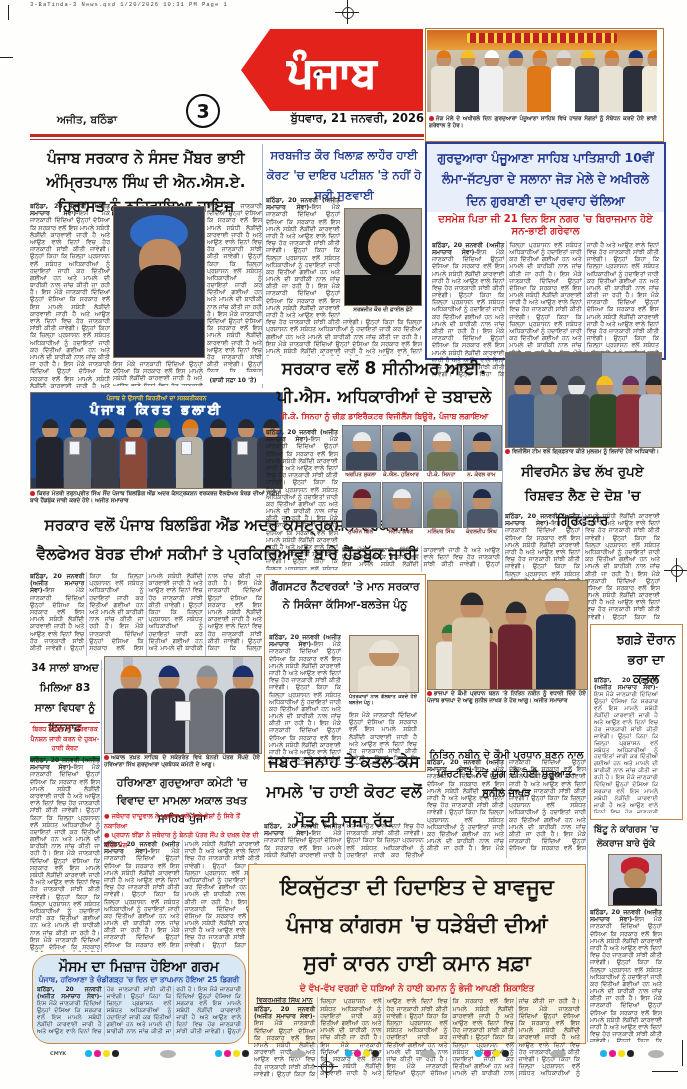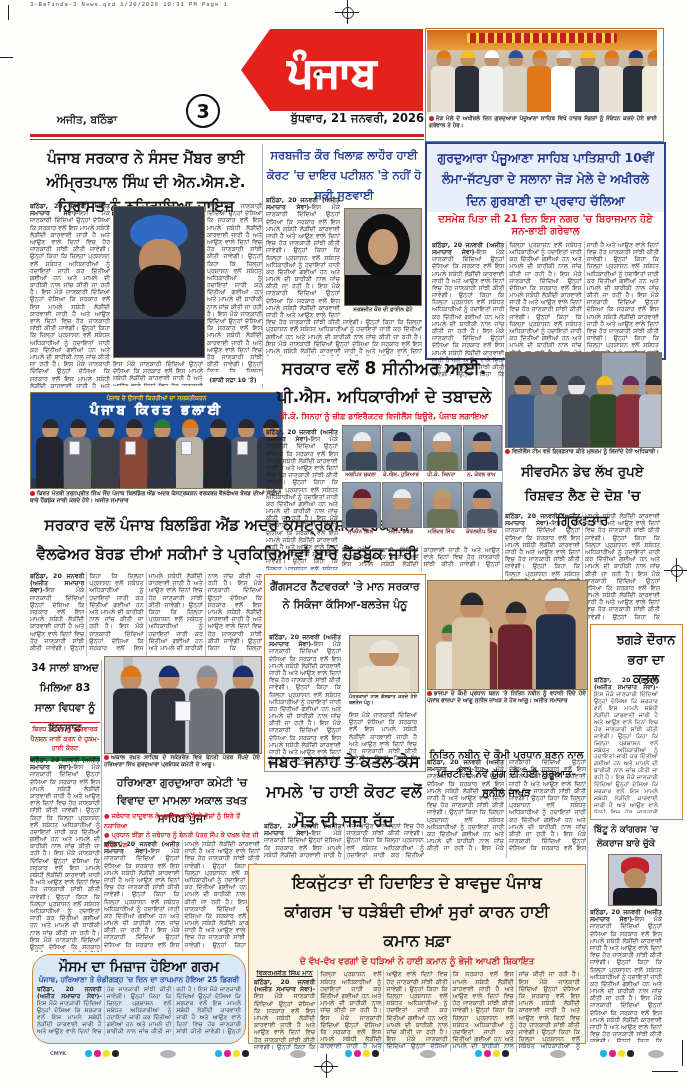--- a/index.html
+++ b/index.html
@@ -288,21 +288,21 @@
   </div>
   <div class="body cols2" style="left:104px;top:840px;width:156px;height:112px;"><span class="dl">ਬਠਿੰਡਾ, 20 ਜਨਵਰੀ (ਅਜੀਤ ਸਮਾਚਾਰ ਸੇਵਾ)-</span><span class="fill">ਇਸ ਮੌਕੇ ਜਾਣਕਾਰੀ ਦਿੰਦਿਆਂ ਉਨ੍ਹਾਂ ਦੱਸਿਆ ਕਿ ਸਰਕਾਰ ਵਲੋਂ ਇਸ ਮਾਮਲੇ ਸਬੰਧੀ ਲੋੜੀਂਦੀ ਕਾਰਵਾਈ ਜਾਰੀ ਹੈ ਅਤੇ ਆਉਣ ਵਾਲੇ ਦਿਨਾਂ ਵਿਚ ਹੋਰ ਜਾਣਕਾਰੀ ਸਾਂਝੀ ਕੀਤੀ ਜਾਵੇਗੀ। ਉਨ੍ਹਾਂ ਕਿਹਾ ਕਿ ਜ਼ਿਲ੍ਹਾ ਪ੍ਰਸ਼ਾਸਨ ਵਲੋਂ ਸਬੰਧਤ ਅਧਿਕਾਰੀਆਂ ਨੂੰ ਹਦਾਇਤਾਂ ਜਾਰੀ ਕਰ ਦਿੱਤੀਆਂ ਗਈਆਂ ਹਨ ਅਤੇ ਮਾਮਲੇ ਦੀ ਬਾਰੀਕੀ ਨਾਲ ਜਾਂਚ ਕੀਤੀ ਜਾ ਰਹੀ ਹੈ। ਇਸ ਮੌਕੇ ਜਾਣਕਾਰੀ ਦਿੰਦਿਆਂ ਉਨ੍ਹਾਂ ਦੱਸਿਆ ਕਿ ਸਰਕਾਰ ਵਲੋਂ ਇਸ ਮਾਮਲੇ ਸਬੰਧੀ ਲੋੜੀਂਦੀ ਕਾਰਵਾਈ ਜਾਰੀ ਹੈ ਅਤੇ ਆਉਣ ਵਾਲੇ ਦਿਨਾਂ ਵਿਚ ਹੋਰ ਜਾਣਕਾਰੀ ਸਾਂਝੀ ਕੀਤੀ ਜਾਵੇਗੀ। ਉਨ੍ਹਾਂ ਕਿਹਾ ਕਿ ਜ਼ਿਲ੍ਹਾ ਪ੍ਰਸ਼ਾਸਨ ਵਲੋਂ ਸਬੰਧਤ ਅਧਿਕਾਰੀਆਂ ਨੂੰ ਹਦਾਇਤਾਂ ਜਾਰੀ ਕਰ ਦਿੱਤੀਆਂ ਗਈਆਂ ਹਨ ਅਤੇ ਮਾਮਲੇ ਦੀ ਬਾਰੀਕੀ ਨਾਲ ਜਾਂਚ ਕੀਤੀ ਜਾ ਰਹੀ ਹੈ। ਇਸ ਮੌਕੇ ਜਾਣਕਾਰੀ ਦਿੰਦਿਆਂ ਉਨ੍ਹਾਂ ਦੱਸਿਆ ਕਿ ਸਰਕਾਰ ਵਲੋਂ ਇਸ ਮਾਮਲੇ ਸਬੰਧੀ ਲੋੜੀਂਦੀ ਕਾਰਵਾਈ ਜਾਰੀ ਹੈ ਅਤੇ ਆਉਣ ਵਾਲੇ ਦਿਨਾਂ ਵਿਚ ਹੋਰ ਜਾਣਕਾਰੀ ਸਾਂਝੀ ਕੀਤੀ ਜਾਵੇਗੀ। ਉਨ੍ਹਾਂ ਕਿਹਾ ਕਿ ਜ਼ਿਲ੍ਹਾ ਪ੍ਰਸ਼ਾਸਨ ਵਲੋਂ ਸਬੰਧਤ ਅਧਿਕਾਰੀਆਂ ਨੂੰ ਹਦਾਇਤਾਂ ਜਾਰੀ ਕਰ ਦਿੱਤੀਆਂ ਗਈਆਂ ਹਨ ਅਤੇ ਮਾਮਲੇ ਦੀ ਬਾਰੀਕੀ ਨਾਲ ਜਾਂਚ ਕੀਤੀ ਜਾ ਰਹੀ ਹੈ। ਇਸ ਮੌਕੇ ਜਾਣਕਾਰੀ ਦਿੰਦਿਆਂ ਉਨ੍ਹਾਂ ਦੱਸਿਆ ਕਿ ਸਰਕਾਰ ਵਲੋਂ ਇਸ ਮਾਮਲੇ ਸਬੰਧੀ ਲੋੜੀਂਦੀ ਕਾਰਵਾਈ ਜਾਰੀ ਹੈ ਅਤੇ ਆਉਣ ਵਾਲੇ ਦਿਨਾਂ ਵਿਚ ਹੋਰ ਜਾਣਕਾਰੀ ਸਾਂਝੀ ਕੀਤੀ ਜਾਵੇਗੀ। ਉਨ੍ਹਾਂ ਕਿਹਾ ਕਿ ਜ਼ਿਲ੍ਹਾ ਪ੍ਰਸ਼ਾਸਨ ਵਲੋਂ ਸਬੰਧਤ ਅਧਿਕਾਰੀਆਂ ਨੂੰ ਹਦਾਇਤਾਂ ਜਾਰੀ ਕਰ ਦਿੱਤੀਆਂ ਗਈਆਂ ਹਨ ਅਤੇ ਮਾਮਲੇ ਦੀ ਬਾਰੀਕੀ ਨਾਲ ਜਾਂਚ ਕੀਤੀ ਜਾ ਰਹੀ ਹੈ। ਇਸ ਮੌਕੇ ਜਾਣਕਾਰੀ ਦਿੰਦਿਆਂ ਉਨ੍ਹਾਂ ਦੱਸਿਆ ਕਿ ਸਰਕਾਰ ਵਲੋਂ ਇਸ ਮਾਮਲੇ ਸਬੰਧੀ ਲੋੜੀਂਦੀ ਕਾਰਵਾਈ ਜਾਰੀ ਹੈ ਅਤੇ ਆਉਣ ਵਾਲੇ ਦਿਨਾਂ ਵਿਚ ਹੋਰ ਜਾਣਕਾਰੀ ਸਾਂਝੀ ਕੀਤੀ ਜਾਵੇਗੀ। ਉਨ੍ਹਾਂ ਕਿਹਾ ਕਿ ਜ਼ਿਲ੍ਹਾ ਪ੍ਰਸ਼ਾਸਨ ਵਲੋਂ ਸਬੰਧਤ ਅਧਿਕਾਰੀਆਂ ਨੂੰ ਹਦਾਇਤਾਂ ਜਾਰੀ ਕਰ ਦਿੱਤੀਆਂ ਗਈਆਂ ਹਨ ਅਤੇ ਮਾਮਲੇ ਦੀ ਬਾਰੀਕੀ ਨਾਲ ਜਾਂਚ ਕੀਤੀ ਜਾ ਰਹੀ ਹੈ। ਇਸ ਮੌਕੇ ਜਾਣਕਾਰੀ ਦਿੰਦਿਆਂ ਉਨ੍ਹਾਂ ਦੱਸਿਆ ਕਿ ਸਰਕਾਰ ਵਲੋਂ ਇਸ ਮਾਮਲੇ ਸਬੰਧੀ ਲੋੜੀਂਦੀ ਕਾਰਵਾਈ ਜਾਰੀ ਹੈ ਅਤੇ ਆਉਣ ਵਾਲੇ ਦਿਨਾਂ ਵਿਚ ਹੋਰ ਜਾਣਕਾਰੀ ਸਾਂਝੀ ਕੀਤੀ ਜਾਵੇਗੀ। ਉਨ੍ਹਾਂ ਕਿਹਾ ਕਿ ਜ਼ਿਲ੍ਹਾ ਪ੍ਰਸ਼ਾਸਨ ਵਲੋਂ ਸਬੰਧਤ ਅਧਿਕਾਰੀਆਂ ਨੂੰ ਹਦਾਇਤਾਂ ਜਾਰੀ ਕਰ ਦਿੱਤੀਆਂ ਗਈਆਂ ਹਨ ਅਤੇ ਮਾਮਲੇ ਦੀ ਬਾਰੀਕੀ ਨਾਲ ਜਾਂਚ ਕੀਤੀ ਜਾ ਰਹੀ ਹੈ। </span></div>
 
   <div class="obox" style="left:32px;top:954px;width:212px;height:88px;background:#d9e8f5;border-radius:18px;">
     <div style="padding:3px 4px 0;font-size:14px;font-weight:bold;text-align:center;color:#141414;">ਮੌਸਮ ਦਾ ਮਿਜ਼ਾਜ ਹੋਇਆ ਗਰਮ</div>
     <div style="padding:0 4px;font-size:7.4px;font-weight:bold;text-align:center;color:#1c46a8;">ਪੰਜਾਬ, ਹਰਿਆਣਾ ਤੇ ਚੰਡੀਗੜ੍ਹ 'ਚ ਦਿਨ ਦਾ ਤਾਪਮਾਨ ਹੋਇਆ 25 ਡਿਗਰੀ</div>
     <div class="body cols3" style="position:relative;margin:2px 4px;height:50px;font-size:6px;"><span class="dl">ਬਠਿੰਡਾ, 20 ਜਨਵਰੀ (ਅਜੀਤ ਸਮਾਚਾਰ ਸੇਵਾ)-</span><span class="fill">ਇਸ ਮੌਕੇ ਜਾਣਕਾਰੀ ਦਿੰਦਿਆਂ ਉਨ੍ਹਾਂ ਦੱਸਿਆ ਕਿ ਸਰਕਾਰ ਵਲੋਂ ਇਸ ਮਾਮਲੇ ਸਬੰਧੀ ਲੋੜੀਂਦੀ ਕਾਰਵਾਈ ਜਾਰੀ ਹੈ ਅਤੇ ਆਉਣ ਵਾਲੇ ਦਿਨਾਂ ਵਿਚ ਹੋਰ ਜਾਣਕਾਰੀ ਸਾਂਝੀ ਕੀਤੀ ਜਾਵੇਗੀ। ਉਨ੍ਹਾਂ ਕਿਹਾ ਕਿ ਜ਼ਿਲ੍ਹਾ ਪ੍ਰਸ਼ਾਸਨ ਵਲੋਂ ਸਬੰਧਤ ਅਧਿਕਾਰੀਆਂ ਨੂੰ ਹਦਾਇਤਾਂ ਜਾਰੀ ਕਰ ਦਿੱਤੀਆਂ ਗਈਆਂ ਹਨ ਅਤੇ ਮਾਮਲੇ ਦੀ ਬਾਰੀਕੀ ਨਾਲ ਜਾਂਚ ਕੀਤੀ ਜਾ ਰਹੀ ਹੈ। ਇਸ ਮੌਕੇ ਜਾਣਕਾਰੀ ਦਿੰਦਿਆਂ ਉਨ੍ਹਾਂ ਦੱਸਿਆ ਕਿ ਸਰਕਾਰ ਵਲੋਂ ਇਸ ਮਾਮਲੇ ਸਬੰਧੀ ਲੋੜੀਂਦੀ ਕਾਰਵਾਈ ਜਾਰੀ ਹੈ ਅਤੇ ਆਉਣ ਵਾਲੇ ਦਿਨਾਂ ਵਿਚ ਹੋਰ ਜਾਣਕਾਰੀ ਸਾਂਝੀ ਕੀਤੀ ਜਾਵੇਗੀ। ਉਨ੍ਹਾਂ ਕਿਹਾ ਕਿ ਜ਼ਿਲ੍ਹਾ ਪ੍ਰਸ਼ਾਸਨ ਵਲੋਂ ਸਬੰਧਤ ਅਧਿਕਾਰੀਆਂ ਨੂੰ ਹਦਾਇਤਾਂ ਜਾਰੀ ਕਰ ਦਿੱਤੀਆਂ ਗਈਆਂ ਹਨ ਅਤੇ ਮਾਮਲੇ ਦੀ ਬਾਰੀਕੀ ਨਾਲ ਜਾਂਚ ਕੀਤੀ ਜਾ ਰਹੀ ਹੈ। ਇਸ ਮੌਕੇ ਜਾਣਕਾਰੀ ਦਿੰਦਿਆਂ ਉਨ੍ਹਾਂ ਦੱਸਿਆ ਕਿ ਸਰਕਾਰ ਵਲੋਂ ਇਸ ਮਾਮਲੇ ਸਬੰਧੀ ਲੋੜੀਂਦੀ ਕਾਰਵਾਈ ਜਾਰੀ ਹੈ ਅਤੇ ਆਉਣ ਵਾਲੇ ਦਿਨਾਂ ਵਿਚ ਹੋਰ ਜਾਣਕਾਰੀ ਸਾਂਝੀ ਕੀਤੀ ਜਾਵੇਗੀ। ਉਨ੍ਹਾਂ ਕਿਹਾ ਕਿ ਜ਼ਿਲ੍ਹਾ ਪ੍ਰਸ਼ਾਸਨ ਵਲੋਂ ਸਬੰਧਤ ਅਧਿਕਾਰੀਆਂ ਨੂੰ ਹਦਾਇਤਾਂ ਜਾਰੀ ਕਰ ਦਿੱਤੀਆਂ ਗਈਆਂ ਹਨ ਅਤੇ ਮਾਮਲੇ ਦੀ ਬਾਰੀਕੀ ਨਾਲ ਜਾਂਚ ਕੀਤੀ ਜਾ ਰਹੀ ਹੈ। ਇਸ ਮੌਕੇ ਜਾਣਕਾਰੀ ਦਿੰਦਿਆਂ ਉਨ੍ਹਾਂ ਦੱਸਿਆ ਕਿ ਸਰਕਾਰ ਵਲੋਂ ਇਸ ਮਾਮਲੇ ਸਬੰਧੀ ਲੋੜੀਂਦੀ ਕਾਰਵਾਈ ਜਾਰੀ ਹੈ ਅਤੇ ਆਉਣ ਵਾਲੇ ਦਿਨਾਂ ਵਿਚ ਹੋਰ ਜਾਣਕਾਰੀ ਸਾਂਝੀ ਕੀਤੀ ਜਾਵੇਗੀ। ਉਨ੍ਹਾਂ ਕਿਹਾ ਕਿ ਜ਼ਿਲ੍ਹਾ ਪ੍ਰਸ਼ਾਸਨ ਵਲੋਂ ਸਬੰਧਤ ਅਧਿਕਾਰੀਆਂ ਨੂੰ ਹਦਾਇਤਾਂ ਜਾਰੀ ਕਰ ਦਿੱਤੀਆਂ ਗਈਆਂ ਹਨ ਅਤੇ ਮਾਮਲੇ ਦੀ ਬਾਰੀਕੀ ਨਾਲ ਜਾਂਚ ਕੀਤੀ ਜਾ ਰਹੀ ਹੈ। ਇਸ ਮੌਕੇ ਜਾਣਕਾਰੀ ਦਿੰਦਿਆਂ ਉਨ੍ਹਾਂ ਦੱਸਿਆ ਕਿ ਸਰਕਾਰ ਵਲੋਂ ਇਸ ਮਾਮਲੇ ਸਬੰਧੀ ਲੋੜੀਂਦੀ ਕਾਰਵਾਈ ਜਾਰੀ ਹੈ ਅਤੇ ਆਉਣ ਵਾਲੇ ਦਿਨਾਂ ਵਿਚ ਹੋਰ ਜਾਣਕਾਰੀ ਸਾਂਝੀ ਕੀਤੀ ਜਾਵੇਗੀ। ਉਨ੍ਹਾਂ ਕਿਹਾ ਕਿ ਜ਼ਿਲ੍ਹਾ ਪ੍ਰਸ਼ਾਸਨ ਵਲੋਂ ਸਬੰਧਤ ਅਧਿਕਾਰੀਆਂ ਨੂੰ ਹਦਾਇਤਾਂ ਜਾਰੀ ਕਰ ਦਿੱਤੀਆਂ ਗਈਆਂ ਹਨ ਅਤੇ ਮਾਮਲੇ ਦੀ ਬਾਰੀਕੀ ਨਾਲ ਜਾਂਚ ਕੀਤੀ ਜਾ ਰਹੀ ਹੈ। </span></div>
   </div>
 
   <div class="obox" style="left:248px;top:864px;width:336px;height:178px;background:#fcf4e2;">
-    <div style="padding:4px 18px 0;font-size:16px;line-height:1.8;font-weight:bold;text-align:center;color:#141414;">ਇਕਜੁੱਟਤਾ ਦੀ ਹਿਦਾਇਤ ਦੇ ਬਾਵਜੂਦ ਪੰਜਾਬ ਕਾਂਗਰਸ 'ਚ ਧੜੇਬੰਦੀ ਦੀਆਂ ਸੁਰਾਂ ਕਾਰਨ ਹਾਈ ਕਮਾਨ ਖ਼ਫ਼ਾ</div>
+    <div style="padding:4px 18px 0;font-size:21px;line-height:1.8;font-weight:bold;text-align:center;color:#141414;">ਇਕਜੁੱਟਤਾ ਦੀ ਹਿਦਾਇਤ ਦੇ ਬਾਵਜੂਦ ਪੰਜਾਬ ਕਾਂਗਰਸ 'ਚ ਧੜੇਬੰਦੀ ਦੀਆਂ ਸੁਰਾਂ ਕਾਰਨ ਹਾਈ ਕਮਾਨ ਖ਼ਫ਼ਾ</div>
     <div style="padding:1px 4px;font-size:9px;font-weight:bold;text-align:center;color:#d01f24;">ਦੋ ਵੱਖ-ਵੱਖ ਵਰਗਾਂ ਦੇ ਧੜਿਆਂ ਨੇ ਹਾਈ ਕਮਾਨ ਨੂੰ ਭੇਜੀ ਆਪਣੀ ਸ਼ਿਕਾਇਤ</div>
     <div class="body cols5" style="position:relative;margin:2px 5px;height:82px;">
       <span class="byline">ਵਿਕਰਮਜੀਤ ਸਿੰਘ ਮਾਨ</span>
       <span class="dl">ਬਠਿੰਡਾ, 20 ਜਨਵਰੀ (ਅਜੀਤ ਸਮਾਚਾਰ ਸੇਵਾ)-</span><span class="fill">ਇਸ ਮੌਕੇ ਜਾਣਕਾਰੀ ਦਿੰਦਿਆਂ ਉਨ੍ਹਾਂ ਦੱਸਿਆ ਕਿ ਸਰਕਾਰ ਵਲੋਂ ਇਸ ਮਾਮਲੇ ਸਬੰਧੀ ਲੋੜੀਂਦੀ ਕਾਰਵਾਈ ਜਾਰੀ ਹੈ ਅਤੇ ਆਉਣ ਵਾਲੇ ਦਿਨਾਂ ਵਿਚ ਹੋਰ ਜਾਣਕਾਰੀ ਸਾਂਝੀ ਕੀਤੀ ਜਾਵੇਗੀ। ਉਨ੍ਹਾਂ ਕਿਹਾ ਕਿ ਜ਼ਿਲ੍ਹਾ ਪ੍ਰਸ਼ਾਸਨ ਵਲੋਂ ਸਬੰਧਤ ਅਧਿਕਾਰੀਆਂ ਨੂੰ ਹਦਾਇਤਾਂ ਜਾਰੀ ਕਰ ਦਿੱਤੀਆਂ ਗਈਆਂ ਹਨ ਅਤੇ ਮਾਮਲੇ ਦੀ ਬਾਰੀਕੀ ਨਾਲ ਜਾਂਚ ਕੀਤੀ ਜਾ ਰਹੀ ਹੈ। ਇਸ ਮੌਕੇ ਜਾਣਕਾਰੀ ਦਿੰਦਿਆਂ ਉਨ੍ਹਾਂ ਦੱਸਿਆ ਕਿ ਸਰਕਾਰ ਵਲੋਂ ਇਸ ਮਾਮਲੇ ਸਬੰਧੀ ਲੋੜੀਂਦੀ ਕਾਰਵਾਈ ਜਾਰੀ ਹੈ ਅਤੇ ਆਉਣ ਵਾਲੇ ਦਿਨਾਂ ਵਿਚ ਹੋਰ ਜਾਣਕਾਰੀ ਸਾਂਝੀ ਕੀਤੀ ਜਾਵੇਗੀ। ਉਨ੍ਹਾਂ ਕਿਹਾ ਕਿ ਜ਼ਿਲ੍ਹਾ ਪ੍ਰਸ਼ਾਸਨ ਵਲੋਂ ਸਬੰਧਤ ਅਧਿਕਾਰੀਆਂ ਨੂੰ ਹਦਾਇਤਾਂ ਜਾਰੀ ਕਰ ਦਿੱਤੀਆਂ ਗਈਆਂ ਹਨ ਅਤੇ ਮਾਮਲੇ ਦੀ ਬਾਰੀਕੀ ਨਾਲ ਜਾਂਚ ਕੀਤੀ ਜਾ ਰਹੀ ਹੈ। ਇਸ ਮੌਕੇ ਜਾਣਕਾਰੀ ਦਿੰਦਿਆਂ ਉਨ੍ਹਾਂ ਦੱਸਿਆ ਕਿ ਸਰਕਾਰ ਵਲੋਂ ਇਸ ਮਾਮਲੇ ਸਬੰਧੀ ਲੋੜੀਂਦੀ ਕਾਰਵਾਈ ਜਾਰੀ ਹੈ ਅਤੇ ਆਉਣ ਵਾਲੇ ਦਿਨਾਂ ਵਿਚ ਹੋਰ ਜਾਣਕਾਰੀ ਸਾਂਝੀ ਕੀਤੀ ਜਾਵੇਗੀ। ਉਨ੍ਹਾਂ ਕਿਹਾ ਕਿ ਜ਼ਿਲ੍ਹਾ ਪ੍ਰਸ਼ਾਸਨ ਵਲੋਂ ਸਬੰਧਤ ਅਧਿਕਾਰੀਆਂ ਨੂੰ ਹਦਾਇਤਾਂ ਜਾਰੀ ਕਰ ਦਿੱਤੀਆਂ ਗਈਆਂ ਹਨ ਅਤੇ ਮਾਮਲੇ ਦੀ ਬਾਰੀਕੀ ਨਾਲ ਜਾਂਚ ਕੀਤੀ ਜਾ ਰਹੀ ਹੈ। ਇਸ ਮੌਕੇ ਜਾਣਕਾਰੀ ਦਿੰਦਿਆਂ ਉਨ੍ਹਾਂ ਦੱਸਿਆ ਕਿ ਸਰਕਾਰ ਵਲੋਂ ਇਸ ਮਾਮਲੇ ਸਬੰਧੀ ਲੋੜੀਂਦੀ ਕਾਰਵਾਈ ਜਾਰੀ ਹੈ ਅਤੇ ਆਉਣ ਵਾਲੇ ਦਿਨਾਂ ਵਿਚ ਹੋਰ ਜਾਣਕਾਰੀ ਸਾਂਝੀ ਕੀਤੀ ਜਾਵੇਗੀ। ਉਨ੍ਹਾਂ ਕਿਹਾ ਕਿ ਜ਼ਿਲ੍ਹਾ ਪ੍ਰਸ਼ਾਸਨ ਵਲੋਂ ਸਬੰਧਤ ਅਧਿਕਾਰੀਆਂ ਨੂੰ ਹਦਾਇਤਾਂ ਜਾਰੀ ਕਰ ਦਿੱਤੀਆਂ ਗਈਆਂ ਹਨ ਅਤੇ ਮਾਮਲੇ ਦੀ ਬਾਰੀਕੀ ਨਾਲ ਜਾਂਚ ਕੀਤੀ ਜਾ ਰਹੀ ਹੈ। ਇਸ ਮੌਕੇ ਜਾਣਕਾਰੀ ਦਿੰਦਿਆਂ ਉਨ੍ਹਾਂ ਦੱਸਿਆ ਕਿ ਸਰਕਾਰ ਵਲੋਂ ਇਸ ਮਾਮਲੇ ਸਬੰਧੀ ਲੋੜੀਂਦੀ ਕਾਰਵਾਈ ਜਾਰੀ ਹੈ ਅਤੇ ਆਉਣ ਵਾਲੇ ਦਿਨਾਂ ਵਿਚ ਹੋਰ ਜਾਣਕਾਰੀ ਸਾਂਝੀ ਕੀਤੀ ਜਾਵੇਗੀ। ਉਨ੍ਹਾਂ ਕਿਹਾ ਕਿ ਜ਼ਿਲ੍ਹਾ ਪ੍ਰਸ਼ਾਸਨ ਵਲੋਂ ਸਬੰਧਤ ਅਧਿਕਾਰੀਆਂ ਨੂੰ ਹਦਾਇਤਾਂ ਜਾਰੀ ਕਰ ਦਿੱਤੀਆਂ ਗਈਆਂ ਹਨ ਅਤੇ ਮਾਮਲੇ ਦੀ ਬਾਰੀਕੀ ਨਾਲ ਜਾਂਚ ਕੀਤੀ ਜਾ ਰਹੀ ਹੈ। ਇਸ ਮੌਕੇ ਜਾਣਕਾਰੀ ਦਿੰਦਿਆਂ ਉਨ੍ਹਾਂ ਦੱਸਿਆ ਕਿ ਸਰਕਾਰ ਵਲੋਂ ਇਸ ਮਾਮਲੇ ਸਬੰਧੀ ਲੋੜੀਂਦੀ ਕਾਰਵਾਈ ਜਾਰੀ ਹੈ ਅਤੇ ਆਉਣ ਵਾਲੇ ਦਿਨਾਂ ਵਿਚ ਹੋਰ ਜਾਣਕਾਰੀ ਸਾਂਝੀ ਕੀਤੀ ਜਾਵੇਗੀ। ਉਨ੍ਹਾਂ ਕਿਹਾ ਕਿ ਜ਼ਿਲ੍ਹਾ ਪ੍ਰਸ਼ਾਸਨ ਵਲੋਂ ਸਬੰਧਤ ਅਧਿਕਾਰੀਆਂ ਨੂੰ ਹਦਾਇਤਾਂ ਜਾਰੀ ਕਰ ਦਿੱਤੀਆਂ ਗਈਆਂ ਹਨ ਅਤੇ ਮਾਮਲੇ ਦੀ ਬਾਰੀਕੀ ਨਾਲ ਜਾਂਚ ਕੀਤੀ ਜਾ ਰਹੀ ਹੈ। ਇਸ ਮੌਕੇ ਜਾਣਕਾਰੀ ਦਿੰਦਿਆਂ ਉਨ੍ਹਾਂ ਦੱਸਿਆ ਕਿ ਸਰਕਾਰ ਵਲੋਂ ਇਸ ਮਾਮਲੇ ਸਬੰਧੀ ਲੋੜੀਂਦੀ ਕਾਰਵਾਈ ਜਾਰੀ ਹੈ ਅਤੇ ਆਉਣ ਵਾਲੇ ਦਿਨਾਂ ਵਿਚ ਹੋਰ ਜਾਣਕਾਰੀ ਸਾਂਝੀ ਕੀਤੀ ਜਾਵੇਗੀ। ਉਨ੍ਹਾਂ ਕਿਹਾ ਕਿ ਜ਼ਿਲ੍ਹਾ ਪ੍ਰਸ਼ਾਸਨ ਵਲੋਂ ਸਬੰਧਤ ਅਧਿਕਾਰੀਆਂ ਨੂੰ ਹਦਾਇਤਾਂ ਜਾਰੀ ਕਰ ਦਿੱਤੀਆਂ ਗਈਆਂ ਹਨ ਅਤੇ ਮਾਮਲੇ ਦੀ ਬਾਰੀਕੀ ਨਾਲ ਜਾਂਚ ਕੀਤੀ ਜਾ ਰਹੀ ਹੈ। ਇਸ ਮੌਕੇ ਜਾਣਕਾਰੀ ਦਿੰਦਿਆਂ ਉਨ੍ਹਾਂ ਦੱਸਿਆ ਕਿ ਸਰਕਾਰ ਵਲੋਂ ਇਸ ਮਾਮਲੇ ਸਬੰਧੀ ਲੋੜੀਂਦੀ ਕਾਰਵਾਈ ਜਾਰੀ ਹੈ ਅਤੇ ਆਉਣ ਵਾਲੇ ਦਿਨਾਂ ਵਿਚ ਹੋਰ ਜਾਣਕਾਰੀ ਸਾਂਝੀ ਕੀਤੀ ਜਾਵੇਗੀ। ਉਨ੍ਹਾਂ ਕਿਹਾ ਕਿ ਜ਼ਿਲ੍ਹਾ ਪ੍ਰਸ਼ਾਸਨ ਵਲੋਂ ਸਬੰਧਤ ਅਧਿਕਾਰੀਆਂ ਨੂੰ ਹਦਾਇਤਾਂ ਜਾਰੀ ਕਰ ਦਿੱਤੀਆਂ ਗਈਆਂ ਹਨ ਅਤੇ ਮਾਮਲੇ ਦੀ ਬਾਰੀਕੀ ਨਾਲ ਜਾਂਚ ਕੀਤੀ ਜਾ ਰਹੀ ਹੈ। ਇਸ ਮੌਕੇ ਜਾਣਕਾਰੀ ਦਿੰਦਿਆਂ ਉਨ੍ਹਾਂ ਦੱਸਿਆ ਕਿ ਸਰਕਾਰ ਵਲੋਂ ਇਸ ਮਾਮਲੇ ਸਬੰਧੀ ਲੋੜੀਂਦੀ ਕਾਰਵਾਈ ਜਾਰੀ ਹੈ ਅਤੇ ਆਉਣ ਵਾਲੇ ਦਿਨਾਂ ਵਿਚ ਹੋਰ ਜਾਣਕਾਰੀ ਸਾਂਝੀ ਕੀਤੀ ਜਾਵੇਗੀ। ਉਨ੍ਹਾਂ ਕਿਹਾ ਕਿ ਜ਼ਿਲ੍ਹਾ ਪ੍ਰਸ਼ਾਸਨ ਵਲੋਂ ਸਬੰਧਤ ਅਧਿਕਾਰੀਆਂ ਨੂੰ ਹਦਾਇਤਾਂ ਜਾਰੀ ਕਰ ਦਿੱਤੀਆਂ ਗਈਆਂ ਹਨ ਅਤੇ ਮਾਮਲੇ ਦੀ ਬਾਰੀਕੀ ਨਾਲ ਜਾਂਚ ਕੀਤੀ ਜਾ ਰਹੀ ਹੈ। ਇਸ ਮੌਕੇ ਜਾਣਕਾਰੀ ਦਿੰਦਿਆਂ ਉਨ੍ਹਾਂ ਦੱਸਿਆ ਕਿ ਸਰਕਾਰ ਵਲੋਂ ਇਸ ਮਾਮਲੇ ਸਬੰਧੀ ਲੋੜੀਂਦੀ ਕਾਰਵਾਈ ਜਾਰੀ ਹੈ ਅਤੇ ਆਉਣ ਵਾਲੇ ਦਿਨਾਂ ਵਿਚ ਹੋਰ ਜਾਣਕਾਰੀ ਸਾਂਝੀ ਕੀਤੀ ਜਾਵੇਗੀ। ਉਨ੍ਹਾਂ ਕਿਹਾ ਕਿ ਜ਼ਿਲ੍ਹਾ ਪ੍ਰਸ਼ਾਸਨ ਵਲੋਂ ਸਬੰਧਤ ਅਧਿਕਾਰੀਆਂ ਨੂੰ ਹਦਾਇਤਾਂ ਜਾਰੀ ਕਰ ਦਿੱਤੀਆਂ ਗਈਆਂ ਹਨ ਅਤੇ ਮਾਮਲੇ ਦੀ ਬਾਰੀਕੀ ਨਾਲ ਜਾਂਚ ਕੀਤੀ ਜਾ ਰਹੀ ਹੈ। </span>
     </div>
   </div>
 
   <div class="cmyk-label">CMYK</div>
   <div>
     <div class="cdot" style="left:85px;background:#1bb3e8;"></div>

